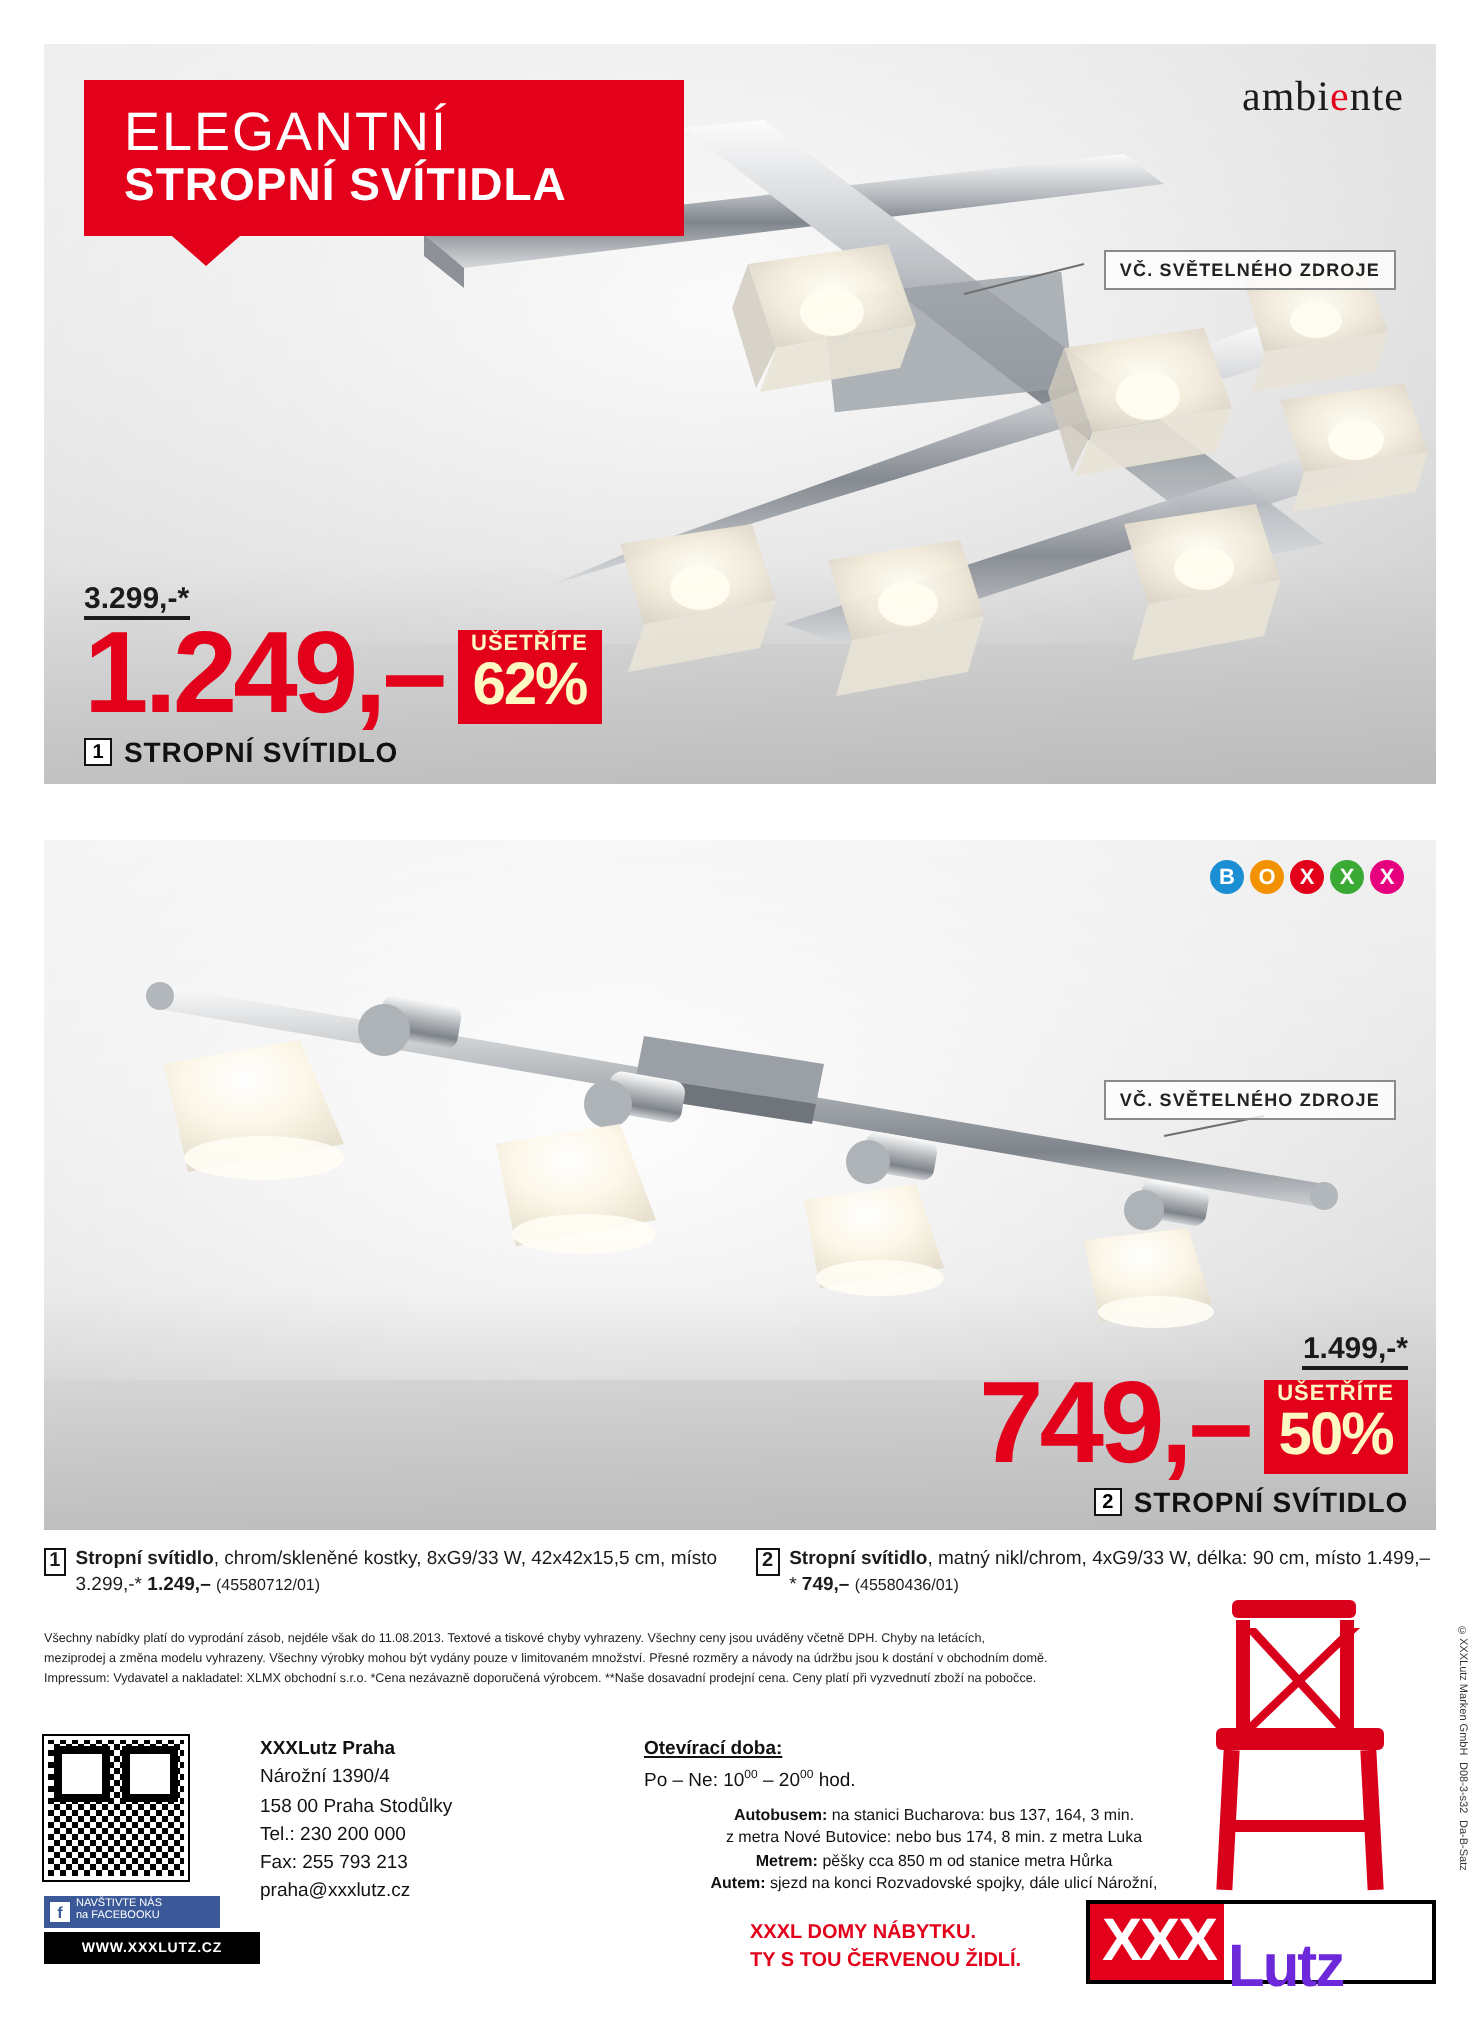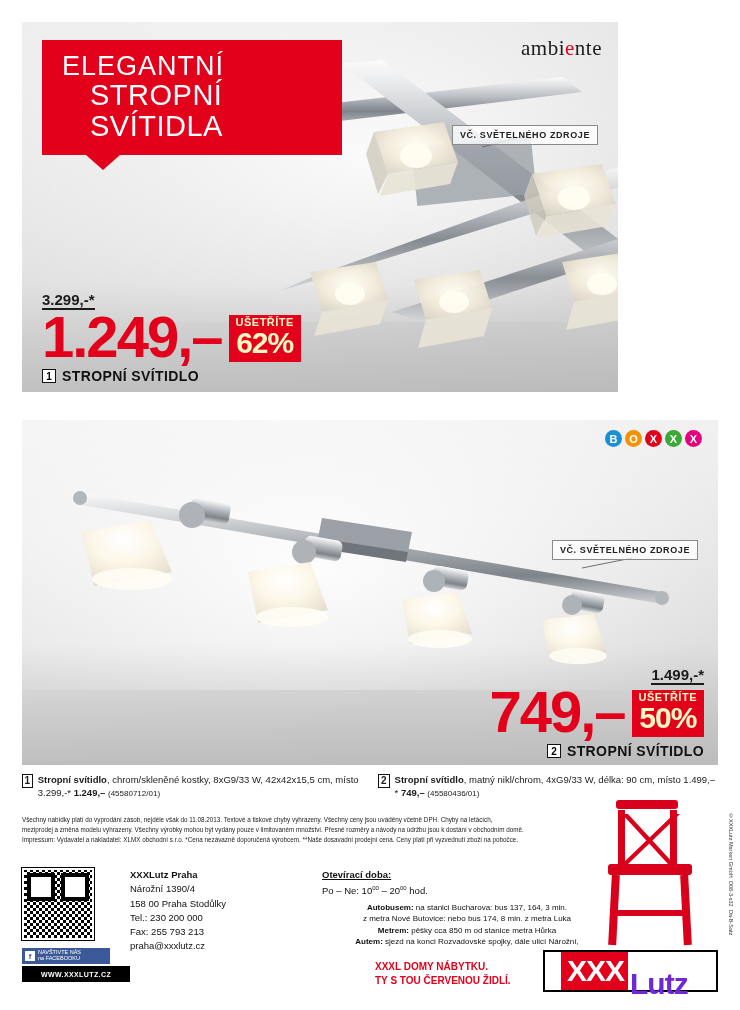--- a/index.html
+++ b/index.html
@@ -13,21 +13,21 @@
     width: 740px;
     height: 1010px;
     background: #ffffff;
     overflow: hidden;
   }
 
   
   .panel-top {
     position: absolute;
     left: 22px; top: 22px;
-    width: 596px; height: 370px;
+    width: 696px; height: 370px;
     overflow: hidden;
     background: linear-gradient(160deg,#efefef 0%,#e4e4e4 35%,#d9d9d9 70%,#cfcfcf 100%);
   }
   .ceiling-sheen {
     position: absolute; left: -60px; top: -120px;
     width: 900px; height: 420px;
     background: radial-gradient(ellipse at 45% 60%, rgba(255,255,255,0.85) 0%, rgba(255,255,255,0.0) 62%);
     pointer-events: none;
   }
   .wall-bottom {
@@ -40,21 +40,21 @@
     position: absolute; left: 20px; top: 18px;
     background: #e3001b;
     color: #fff;
     padding: 12px 22px 14px 20px;
     width: 300px;
   }
   .flag .line1 {
     font-size: 27px; letter-spacing: 1px; font-weight: 400; line-height: 1.05;
   }
   .flag .line2 {
-    font-size: 29px; font-weight: 400; letter-spacing: 0.5px; line-height: 1.05; margin-left: 28px;
+    font-size: 23px; font-weight: 700; letter-spacing: 0.5px; line-height: 1.05;
   }
   .flag-notch {
     position: absolute; left: 44px; top: 100%;
     width: 0; height: 0;
     border-left: 17px solid transparent;
     border-right: 17px solid transparent;
     border-top: 15px solid #e3001b;
   }
 
   .ambiente {
@@ -207,21 +207,21 @@
     color: #e3001b; font-weight: 700; font-size: 10px; line-height: 1.35;
   }
 
   .xxxl-logo {
     position: absolute; right: 22px; bottom: 18px;
     width: 175px; height: 42px; background: #fff;
     border: 2px solid #000; display: flex; align-items: stretch;
   }
   .xxxl-logo .red {
     background: #e3001b; color:#fff; font-weight:700; font-size: 30px;
-    display:flex; align-items:center; padding: 0 4px 0 6px; letter-spacing:-1px;margin-left:16px;
+    display:flex; align-items:center; padding: 0 4px 0 6px; letter-spacing:-1px;
   }
   .xxxl-logo .blk {
     color:#6d28d9; font-weight:700; font-size: 30px;
     display:flex; align-items:center; padding: 0 6px 0 2px; letter-spacing:-1px;margin-top:26px;
   }
 
   .chair {
     position: absolute; right: 30px; bottom: 62px; width: 118px; height: 150px;
   }
   .vert-legal {

